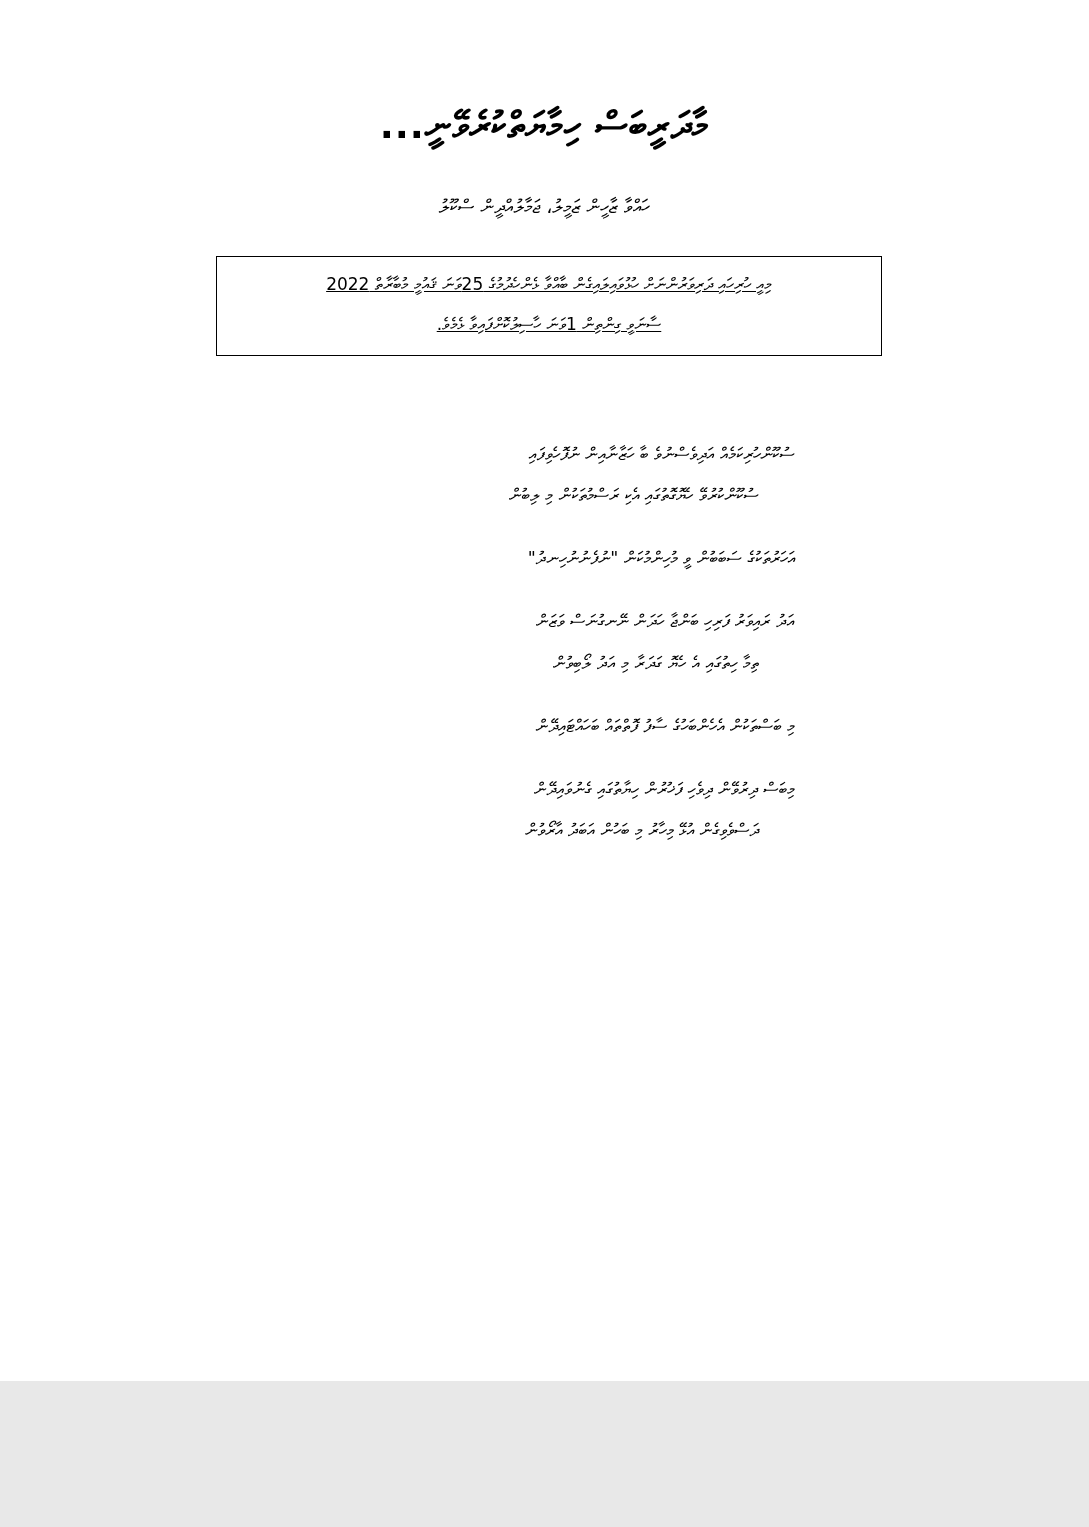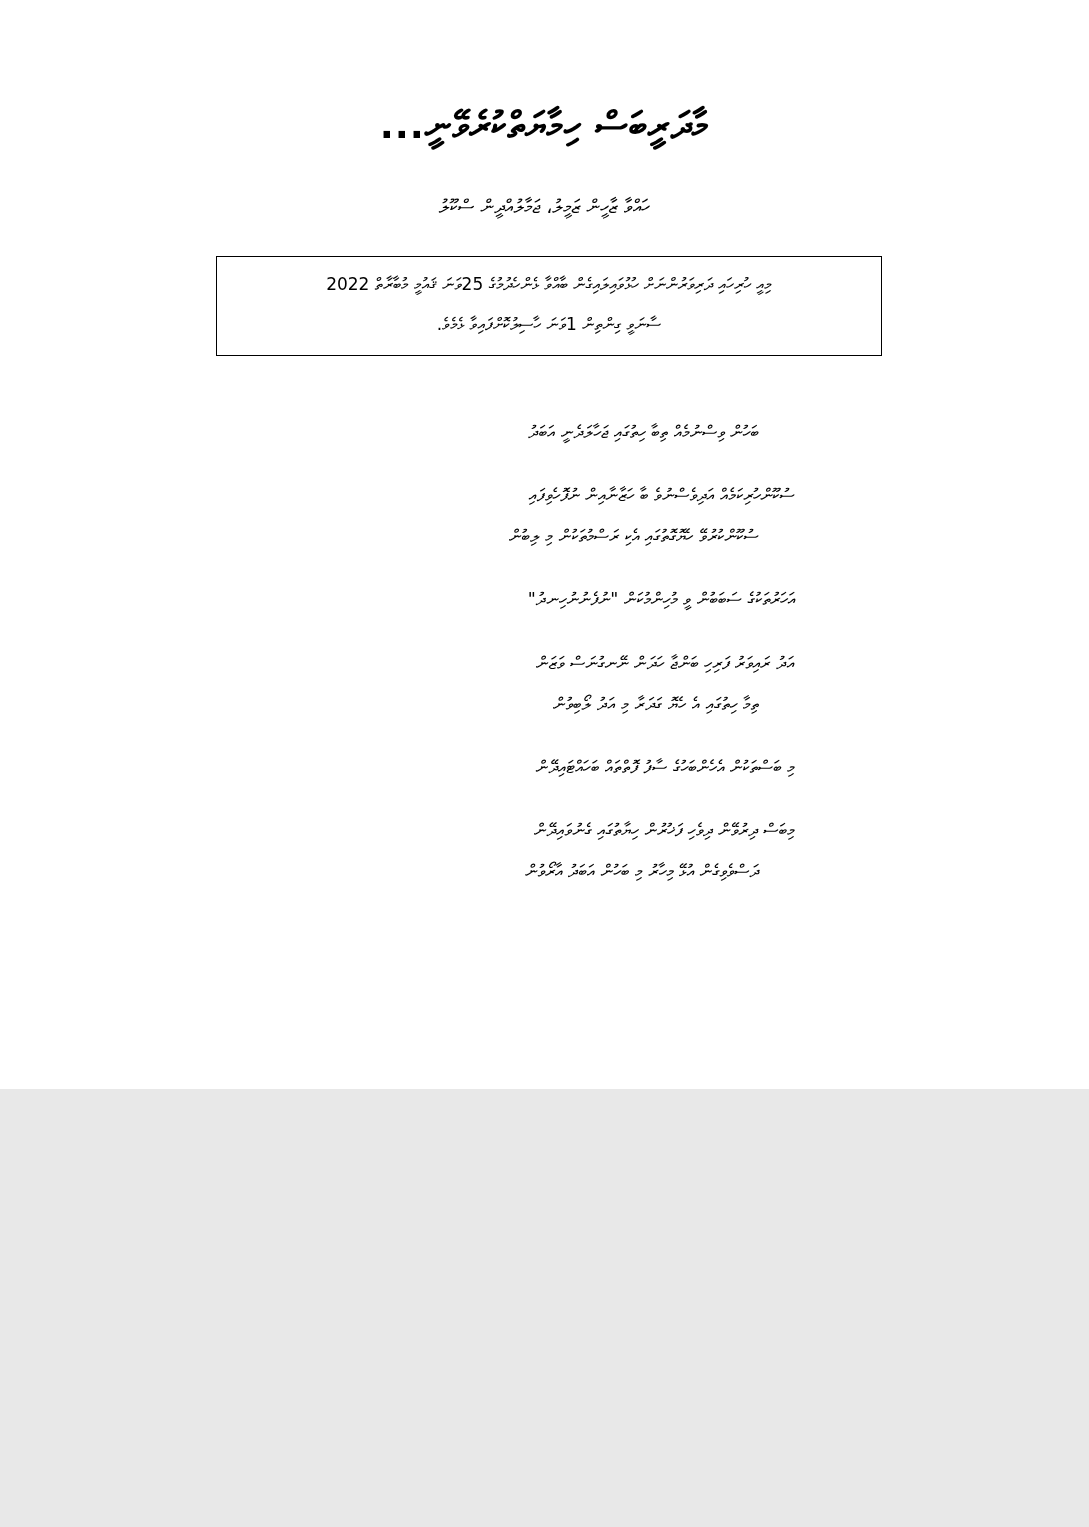--- a/index.html
+++ b/index.html
@@ -3,21 +3,21 @@
 <meta charset="utf-8">
 <style>
   html, body {
     margin: 0;
     padding: 0;
     background: #e8e8e8;
   }
   .page {
     position: relative;
     width: 1089px;
-    height: 1089px;
+    height: 1381px;
     margin: 0 auto;
     background: #ffffff;
     font-family: "DejaVu Sans", sans-serif;
     color: #000000;
     direction: rtl;
     overflow: hidden;
   }
   .doc-title {
     position: absolute;
     top: 96px;
@@ -41,20 +41,21 @@
   .note-box {
     position: absolute;
     top: 256px;
     left: 216px;
     width: 644px;
     border: 1.5px solid #000000;
     padding: 8px 10px 10px 10px;
     font-size: 17px;
     text-align: center;
     line-height: 2.35;
+    text-decoration: underline;
   }
   .poem {
     position: absolute;
     top: 412px;
     left: 150px;
     width: 645px;
   }
   .stanza {
     margin-bottom: 22px;
   }
@@ -83,21 +84,20 @@
   <div class="byline">ހައްވާ ޒާހީން ޒަމީލު، ޖަމާލުއްދީން ސްކޫލު</div>
 
   <div class="note-box">
     <div>މިއީ ހުރިހައި ދަރިވަރުންނަށް ހުޅުވައިލައިގެން ބާއްވާ ޅެންހެދުމުގެ 25ވަނަ ޤައުމީ މުބާރާތް 2022</div>
     <div>ސާނަވީ ގިންތިން 1ވަނަ ހާސިލުކޮށްފައިވާ ޅެމެވެ.</div>
   </div>
 
   <div class="poem">
 
     <div class="stanza">
-      <div class="verse-line-2">ބަހުން ވިސްނުމެއް ތިބާ ހިތުގައި ޖަހާލަދެނީ އަބަދު</div>
     </div>
 
     <div class="stanza">
       <div class="verse-line-1">ސުކޫންހުރިކަމެއް އަދިވެސްނުވެ ބާ ހަޒާނާއިން ނުފޮހެވިފައި</div>
       <div class="verse-line-2">ސުކޫންކުރުވޭ ހެޔޮގޮތުގައި އެކި ރަސްމުތަކުން މި ލިބުން</div>
     </div>
 
     <div class="stanza">
       <div class="verse-line-1">އަހަރުތަކުގެ ސަބަބުން ވީ މުހިންމުކަން "ނުފެނުނުހިނދު"</div>
     </div>

